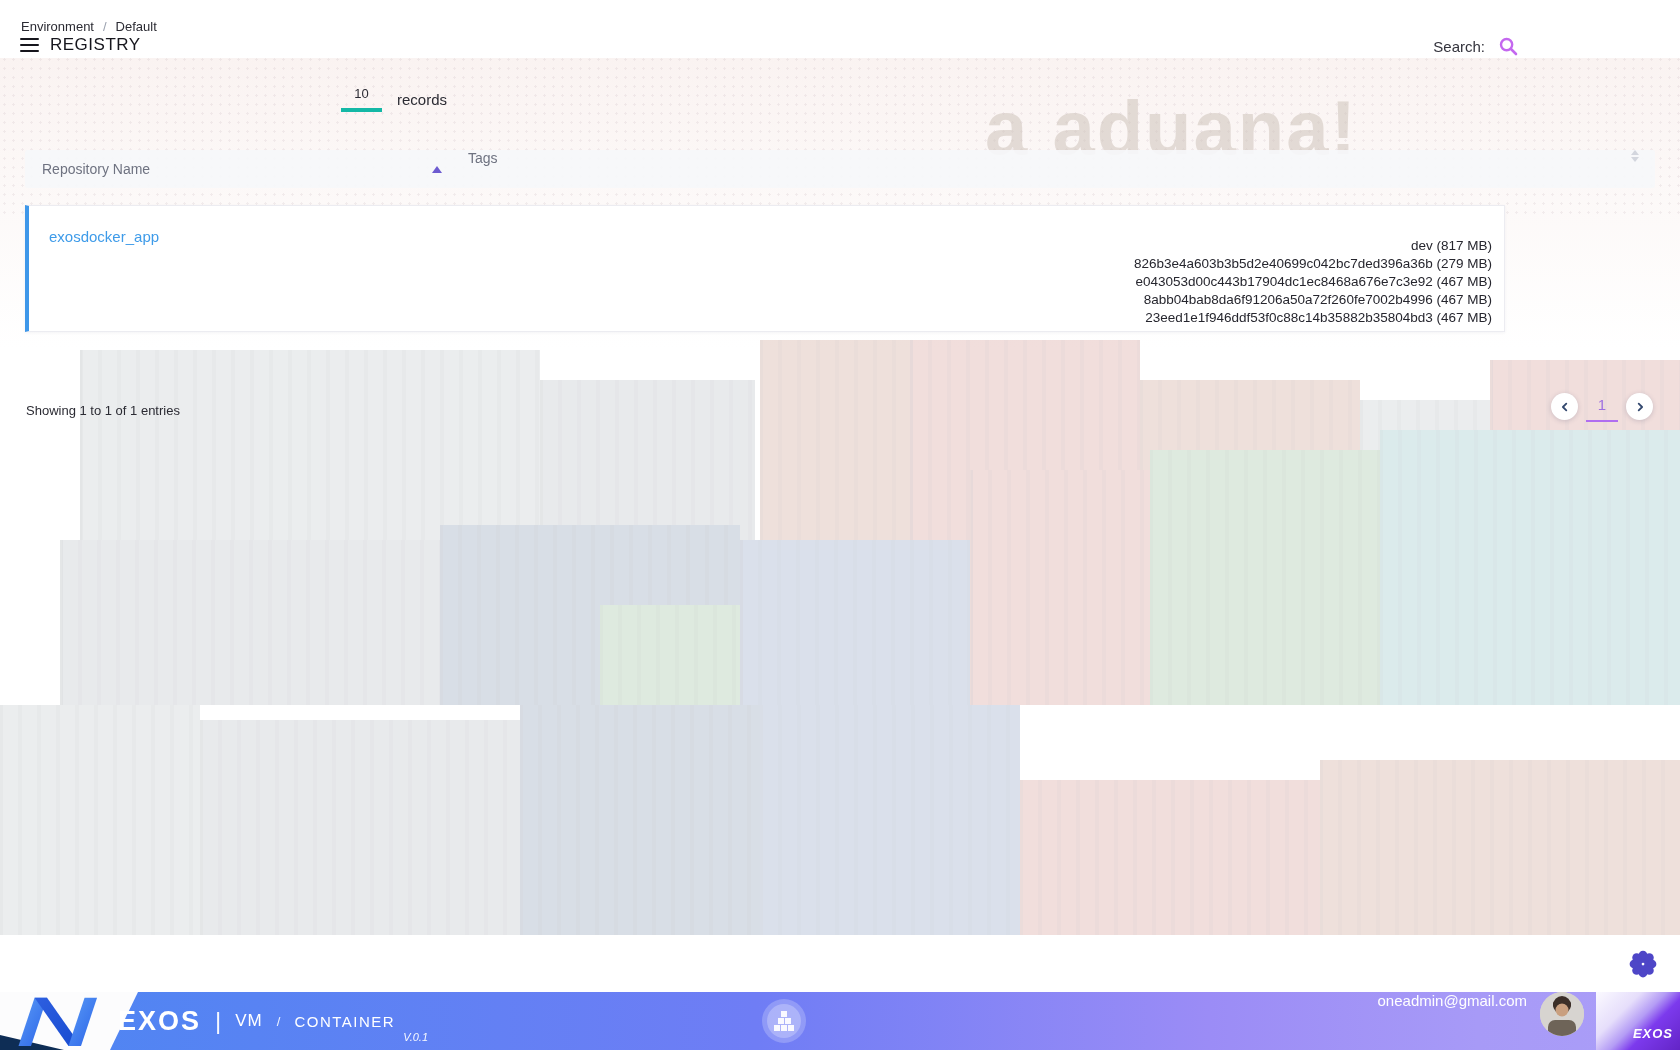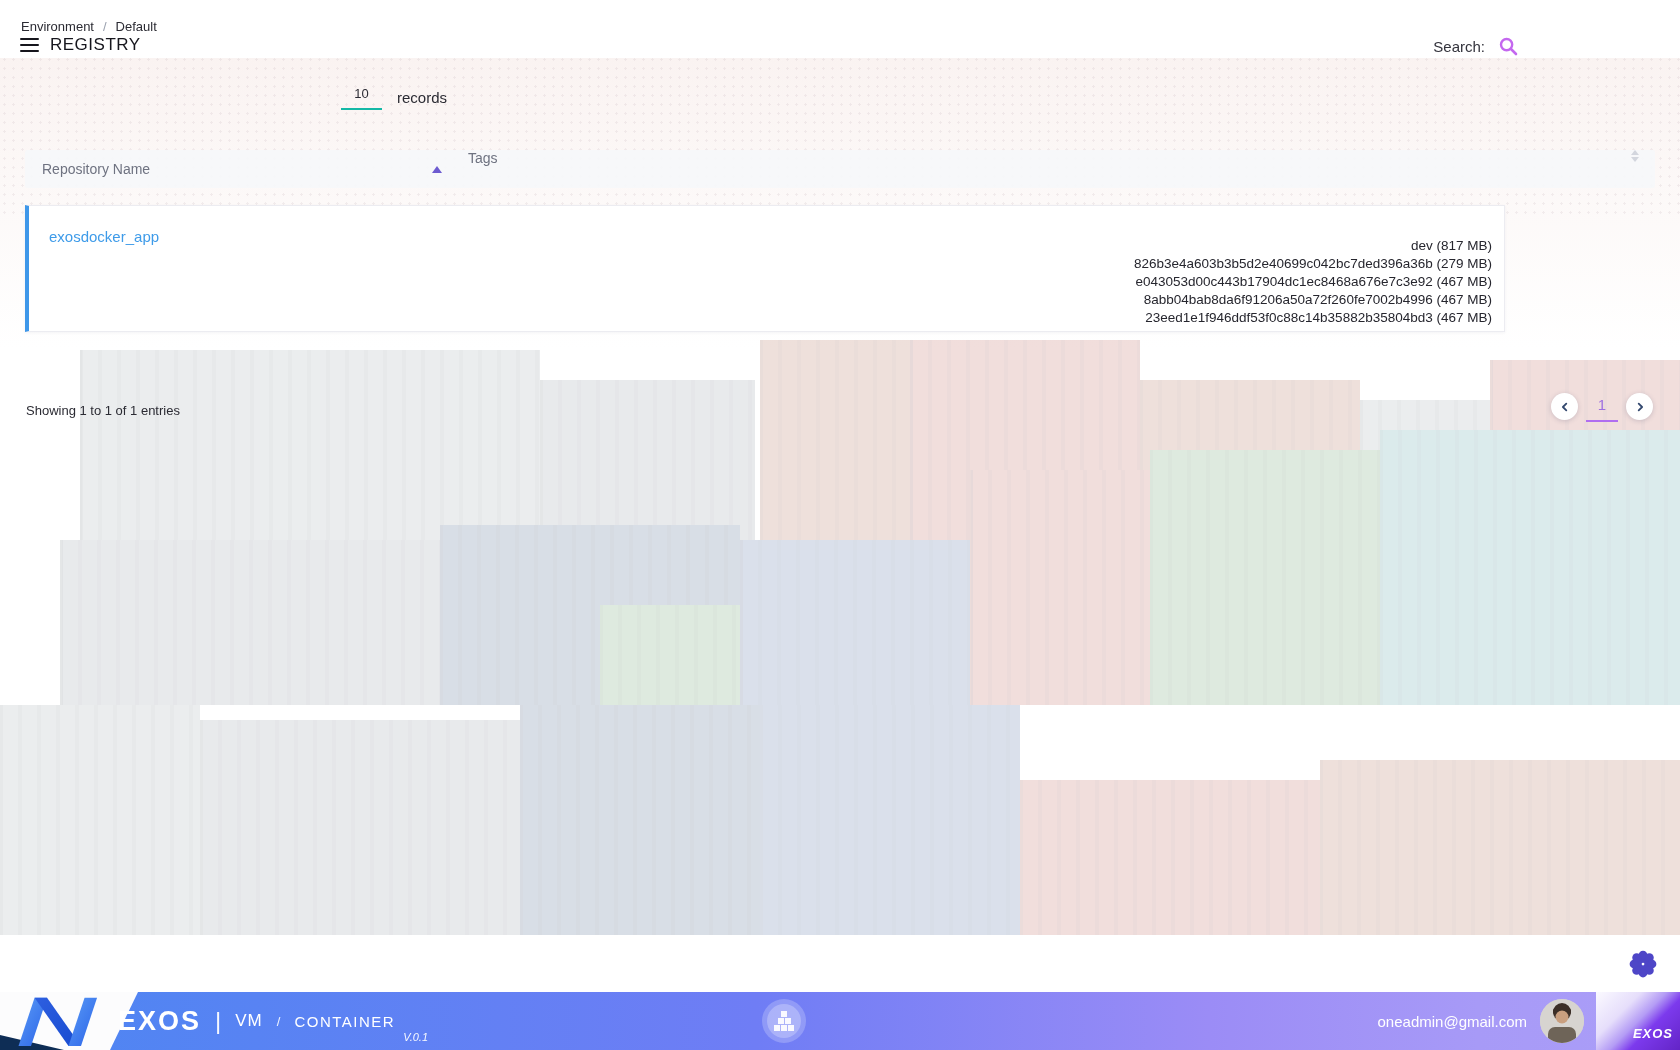--- a/index.html
+++ b/index.html
@@ -38,21 +38,21 @@
   .hamburger { width:19px; display:flex; flex-direction:column; gap:3.5px; cursor:pointer; padding:2px 0; }
   .hamburger span { display:block; height:2.6px; background:#16161d; border-radius:1px; }
   .page-title { font-size:17px; font-weight:400; letter-spacing:.5px; color:#16161d; }
 
   .search-box { position:absolute; right:161px; top:36px; display:flex; align-items:center; gap:13px;justify-content:center; }
   .search-label { font-size:15px; color:#33333c; }
   .search-icon { cursor:pointer; display:block; }
 
   .records-row { position:absolute; left:341px; top:86px; display:flex; align-items:flex-end; gap:15px; }
   .records-select { width:41px; text-align:center; font-size:13px; padding-bottom:7px;
-    border-bottom:2px solid #14b8a6; cursor:pointer; color:#2b2b33; }
+    border-bottom:4px solid #14b8a6; cursor:pointer; color:#2b2b33; }
   .records-label { font-size:15px; padding-bottom:4px; }
 
   .table-header { position:absolute; left:25px; top:150px; width:1630px; height:38px;
     background:rgba(246,247,250,.92); display:flex; border-radius:2px; }
   .th { font-size:14px; color:#6e7280; font-weight:500; cursor:pointer; }
   .th-repo { margin-left:17px; width:400px; display:flex; align-items:center; justify-content:space-between; }
   .sort-asc-icon { width:0; height:0; border-left:5px solid transparent; border-right:5px solid transparent;
     border-bottom:7px solid #6d5bd0; }
   .th-tags { margin-left:26px; }
   .sort-both-icon { margin-left:auto; margin-right:16px; display:flex; flex-direction:column; gap:2px; }
@@ -96,21 +96,21 @@
   .brand-container { font-size:15px; font-weight:500; letter-spacing:1.5px; }
   .brand-version { font-size:11px; font-style:italic; align-self:flex-end; margin:0 0 7px -6px; opacity:.95; }
 
   .badge { position:absolute; left:762px; top:7px; width:44px; height:44px; border-radius:50%;
     background:rgba(255,255,255,.22); display:flex; align-items:center; justify-content:center; cursor:pointer; }
   .badge-inner { width:34px; height:34px; border-radius:50%; background:rgba(255,255,255,.25);
     display:flex; flex-direction:column; align-items:center; justify-content:center; gap:1px; }
   .badge-row { display:flex; gap:1px; }
   .badge-row i { display:block; width:6px; height:6px; background:rgba(255,255,255,.92); }
 
-  .user-zone { position:absolute; right:96px; top:0; height:100%; display:flex; align-items:center; gap:13px; }
+  .user-zone { position:absolute; right:96px; top:0; height:100%; display:flex; gap:13px; }
   .user-email { font-size:15px; color:#fff; }
   .avatar { width:44px; height:44px; border-radius:50%; overflow:hidden; background:#d7d4d0; cursor:pointer; }
 
   .corner { position:absolute; right:0; top:0; width:84px; height:100%;
     background:linear-gradient(135deg,#fbfaff 0%,#e6defb 32%,#b49cf5 50%,#7c3aed 64%,#6324c6 100%); }
   .corner-label { position:absolute; right:7px; bottom:9px; color:#fff; font-style:italic;
     font-weight:700; font-size:13px; letter-spacing:1px; }
 </style>
 </head>
 <body>
@@ -133,20 +133,21 @@
     <div class="cnt c-red" style="left:970px;top:470px;width:210px;height:235px"></div>
     <div class="cnt c-green" style="left:1150px;top:450px;width:260px;height:255px"></div>
     <div class="cnt c-teal" style="left:1380px;top:430px;width:300px;height:275px"></div>
     <div class="cnt c-gray" style="left:0px;top:705px;width:200px;height:230px"></div>
     <div class="cnt c-steel" style="left:200px;top:720px;width:320px;height:215px"></div>
     <div class="cnt c-navy" style="left:520px;top:705px;width:240px;height:230px"></div>
     <div class="cnt c-blue" style="left:760px;top:705px;width:260px;height:230px"></div>
     <div class="cnt c-red" style="left:1020px;top:780px;width:300px;height:155px"></div>
     <div class="cnt c-rust" style="left:1320px;top:760px;width:360px;height:175px"></div>
   </div>
+  <div class="bg-watermark">a aduana!</div>
 </div>
 
 <div class="content">
 
   <div class="breadcrumb">
     <span>Environment</span><span class="sep">/</span><span>Default</span>
   </div>
 
   <div class="title-row">
     <div class="hamburger">

